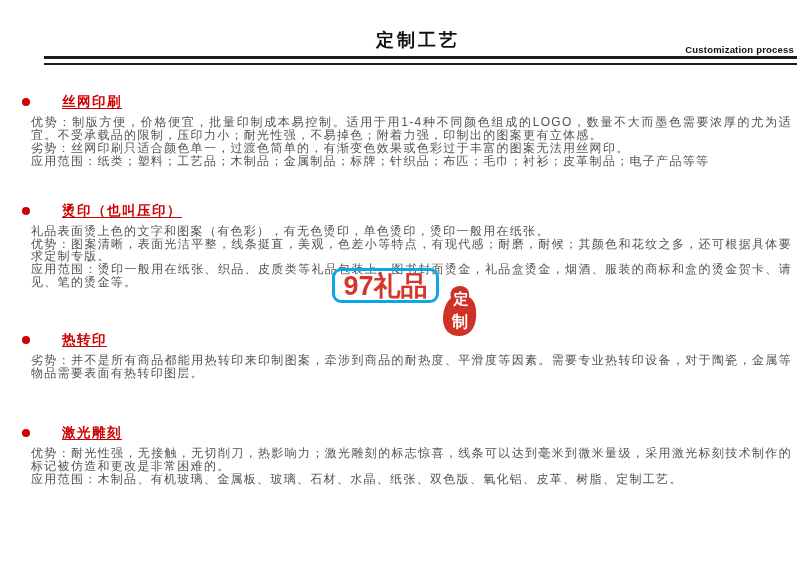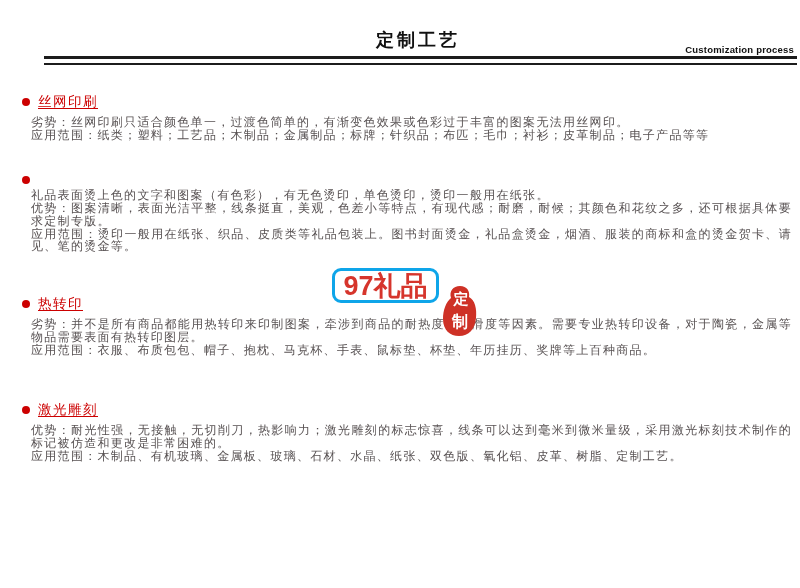--- a/index.html
+++ b/index.html
@@ -26,23 +26,24 @@
   .section.s2 { margin-top: 34px; }
   .section.s3 { margin-top: 42px; }
   .section.s4 { margin-top: 44px; }
 
   .section-heading { display: flex; align-items: center; margin-bottom: 5px; }
   .bullet {
     width: 8px; height: 8px; border-radius: 50%; background: #cc0000;
     flex: 0 0 8px; margin-right: 8px;
   }
   .section-title {
-    color: #cc0000; font-size: 13.5px; font-weight: normal;
+    color: #cc0000; font-size: 13.5px; font-weight: bold;
     letter-spacing: 1.5px; text-decoration: underline;
     text-underline-offset: 2px;
+    margin-left: 24px;
   }
 
   .section-body { margin-left: 9px; margin-right: 2px; }
   .section-body p {
     font-size: 12px; line-height: 12.9px; color: #575152;
     letter-spacing: 1.3px; text-align: justify; text-justify: inter-character;
   }
 
   
   .watermark-badge {
@@ -65,44 +66,45 @@
 </div>
 
 <div class="content">
 
   <div class="section s1">
     <div class="section-heading">
       <span class="bullet"></span>
       <span class="section-title">丝网印刷</span>
     </div>
     <div class="section-body">
+      <p>优势：制版方便，价格便宜，批量印制成本易控制。适用于用1-4种不同颜色组成的LOGO，数量不大而墨色需要浓厚的尤为适宜。不受承载品的限制，压印力小；耐光性强，不易掉色；附着力强，印制出的图案更有立体感。</p>
       <p>劣势：丝网印刷只适合颜色单一，过渡色简单的，有渐变色效果或色彩过于丰富的图案无法用丝网印。</p>
       <p>应用范围：纸类；塑料；工艺品；木制品；金属制品；标牌；针织品；布匹；毛巾；衬衫；皮革制品；电子产品等等</p>
     </div>
   </div>
 
   <div class="section s2">
     <div class="section-heading">
       <span class="bullet"></span>
+      <span class="section-title">烫印（也叫压印）</span>
     </div>
     <div class="section-body">
       <p>礼品表面烫上色的文字和图案（有色彩），有无色烫印，单色烫印，烫印一般用在纸张。</p>
       <p>优势：图案清晰，表面光洁平整，线条挺直，美观，色差小等特点，有现代感；耐磨，耐候；其颜色和花纹之多，还可根据具体要求定制专版。</p>
       <p>应用范围：烫印一般用在纸张、织品、皮质类等礼品包装上。图书封面烫金，礼品盒烫金，烟酒、服装的商标和盒的烫金贺卡、请见、笔的烫金等。</p>
     </div>
   </div>
 
   <div class="section s3">
     <div class="section-heading">
       <span class="bullet"></span>
       <span class="section-title">热转印</span>
     </div>
     <div class="section-body">
       <p>劣势：并不是所有商品都能用热转印来印制图案，牵涉到商品的耐热度、平滑度等因素。需要专业热转印设备，对于陶瓷，金属等物品需要表面有热转印图层。</p>
-      <p>应用范围：衣服、布质包包、帽子、抱枕、马克杯、手表、鼠标垫、杯垫、年历挂历、奖牌等上百种商品。</p>
     </div>
   </div>
 
   <div class="section s4">
     <div class="section-heading">
       <span class="bullet"></span>
       <span class="section-title">激光雕刻</span>
     </div>
     <div class="section-body">
       <p>优势：耐光性强，无接触，无切削刀，热影响力；激光雕刻的标志惊喜，线条可以达到毫米到微米量级，采用激光标刻技术制作的标记被仿造和更改是非常困难的。</p>

